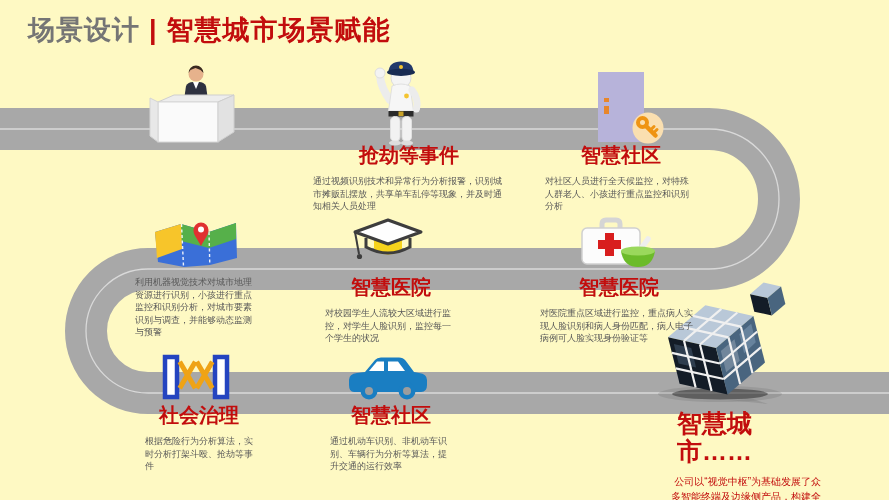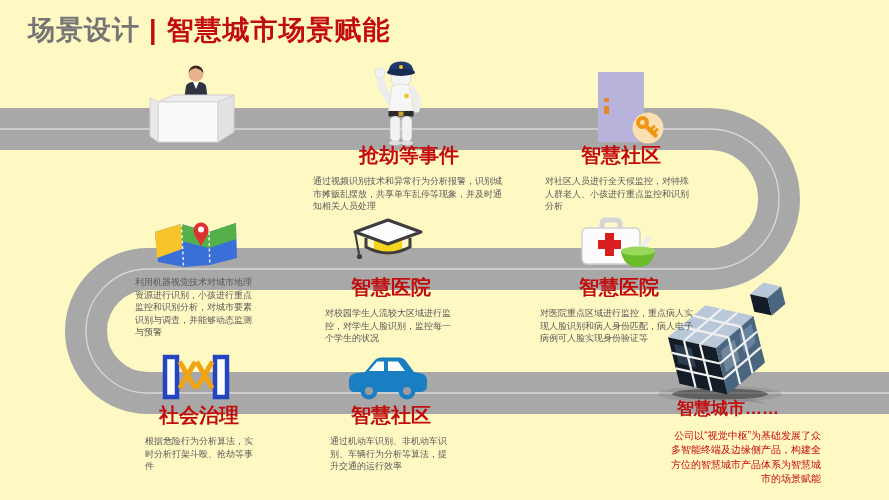--- a/index.html
+++ b/index.html
@@ -32,21 +32,21 @@
   .item-desc{color:#595959;font-size:9px;line-height:1.4;text-align:left;}
   .it1{left:103px;top:144px;width:192px;}
   .it2{left:313px;top:144px;width:192px;}
   .it3{left:545px;top:144px;width:152px;}
   .it4{left:135px;top:276px;width:125px;}
   .it5{left:325px;top:276px;width:132px;}
   .it6{left:540px;top:276px;width:158px;}
   .it7{left:145px;top:404px;width:108px;}
   .it8{left:330px;top:404px;width:122px;}
   .it9{left:665px;top:400px;width:156px;text-align:left;}
-  .it9 .item-title{font-size:17px;margin-left:12px;margin-bottom:10px;}
+  .it9 .item-title{font-size:25px;margin-left:12px;margin-bottom:10px;margin-top:10px;}
   .it9 .item-desc{color:#c20d0d;font-weight:normal;font-size:10px;line-height:1.45;text-align:right;}
 </style>
 </head>
 <body>
 
 <div class="slide">
 
   <svg class="road" width="889" height="500" viewBox="0 0 889 500">
     <path d="M 0 129 H 709 A 70 70 0 0 1 709 269 H 148 A 62 62 0 0 0 148 393 H 889" fill="none" stroke="#a8a8a8" stroke-width="42"></path>
     <path d="M 0 129 H 709 A 70 70 0 0 1 709 269 H 148 A 62 62 0 0 0 148 393 H 889" fill="none" stroke="#d9d9d9" stroke-width="1.3"></path>

